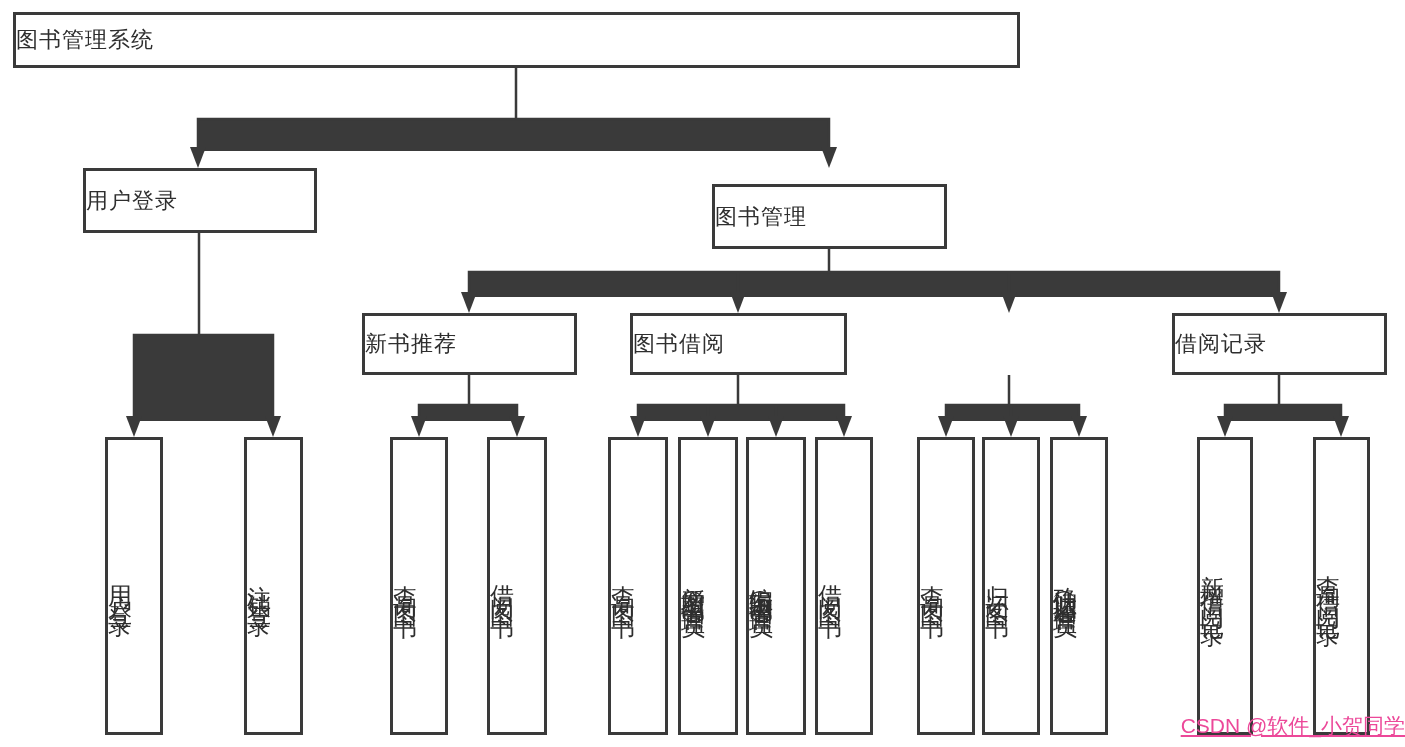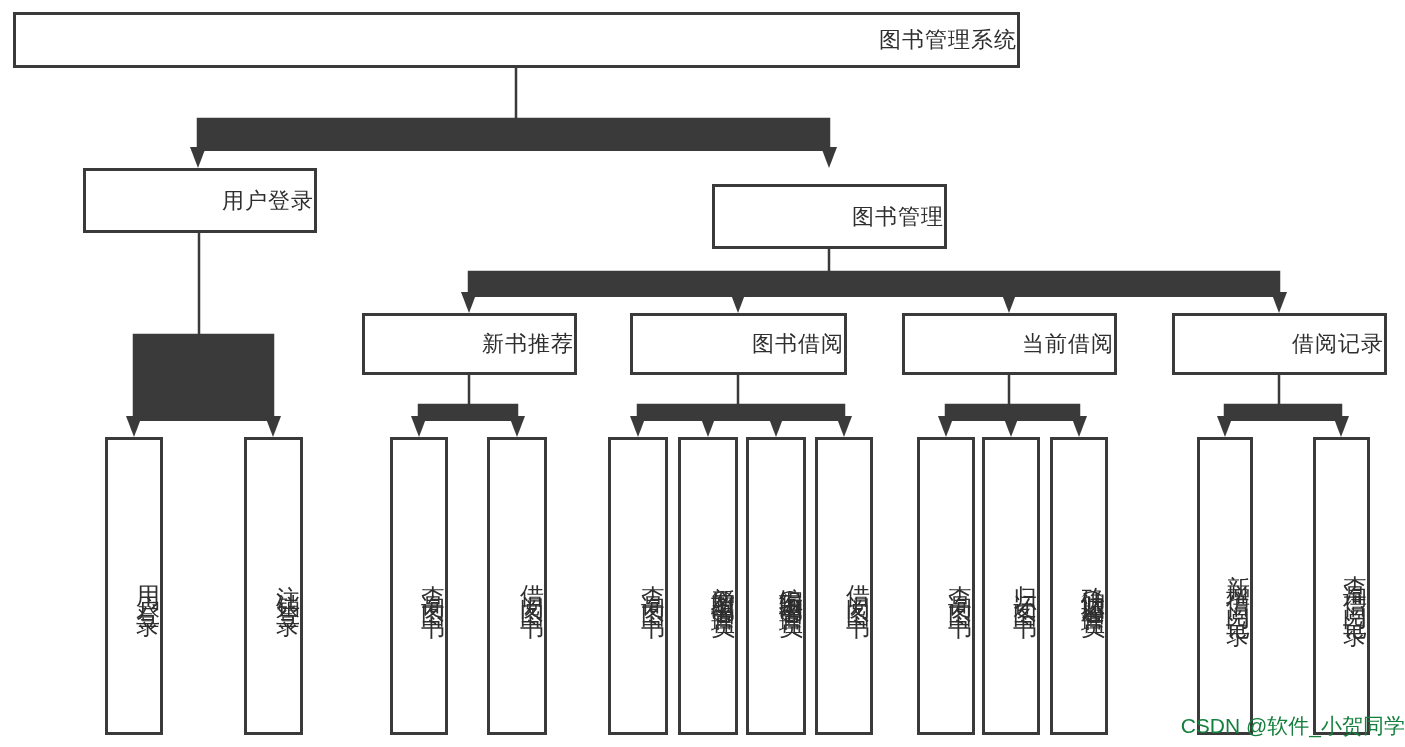--- a/index.html
+++ b/index.html
@@ -21,21 +21,21 @@
     top: 0;
     z-index: 1;
   }
   .node {
     position: absolute;
     box-sizing: border-box;
     border: 3px solid #3a3a3a;
     background: #ffffff;
     display: flex;
     align-items: center;
-    justify-content: flex-end;
+    justify-content: flex-start;
     z-index: 2;
     color: #2e2e2e;
   }
   .hnode {
     font-size: 22px;
     letter-spacing: 1px;
   }
   .vnode .vtext {
     writing-mode: vertical-rl;
     text-orientation: mixed;
@@ -107,23 +107,20 @@
   <div class="node hnode" style="left:712px; top:184px; width:235px; height:65px">
     <span>图书管理</span>
   </div>
 
   <div class="node hnode" style="left:630px; top:313px; width:217px; height:62px">
     <span>图书借阅</span>
   </div>
   <div class="node hnode" style="left:362px; top:313px; width:215px; height:62px">
     <span>新书推荐</span>
   </div>
-  <div class="node hnode" style="left:902px; top:313px; width:215px; height:62px">
-    <span>当前借阅</span>
-  </div>
   <div class="node hnode" style="left:1172px; top:313px; width:215px; height:62px">
     <span>借阅记录</span>
   </div>
 
   <div class="node vnode" style="left:105px; top:437px; width:58px; height:298px">
     <span class="vtext">用户登录</span>
   </div>
   <div class="node vnode" style="left:244px; top:437px; width:59px; height:298px">
     <span class="vtext">注销登录</span>
   </div>
@@ -158,14 +155,14 @@
     <span class="vtext tight">确认归还（管理员）</span>
   </div>
 
   <div class="node vnode" style="left:1197px; top:437px; width:56px; height:298px">
     <span class="vtext">新增借阅记录</span>
   </div>
   <div class="node vnode" style="left:1313px; top:437px; width:57px; height:298px">
     <span class="vtext">查询借阅记录</span>
   </div>
 
-  <div id="watermark" style="color: #15803d;">CSDN @软件_小贺同学</div>
+  <div id="watermark" style="color: #ec4899; text-decoration: underline;">CSDN @软件_小贺同学</div>
 </div>
 
 </body></html>

